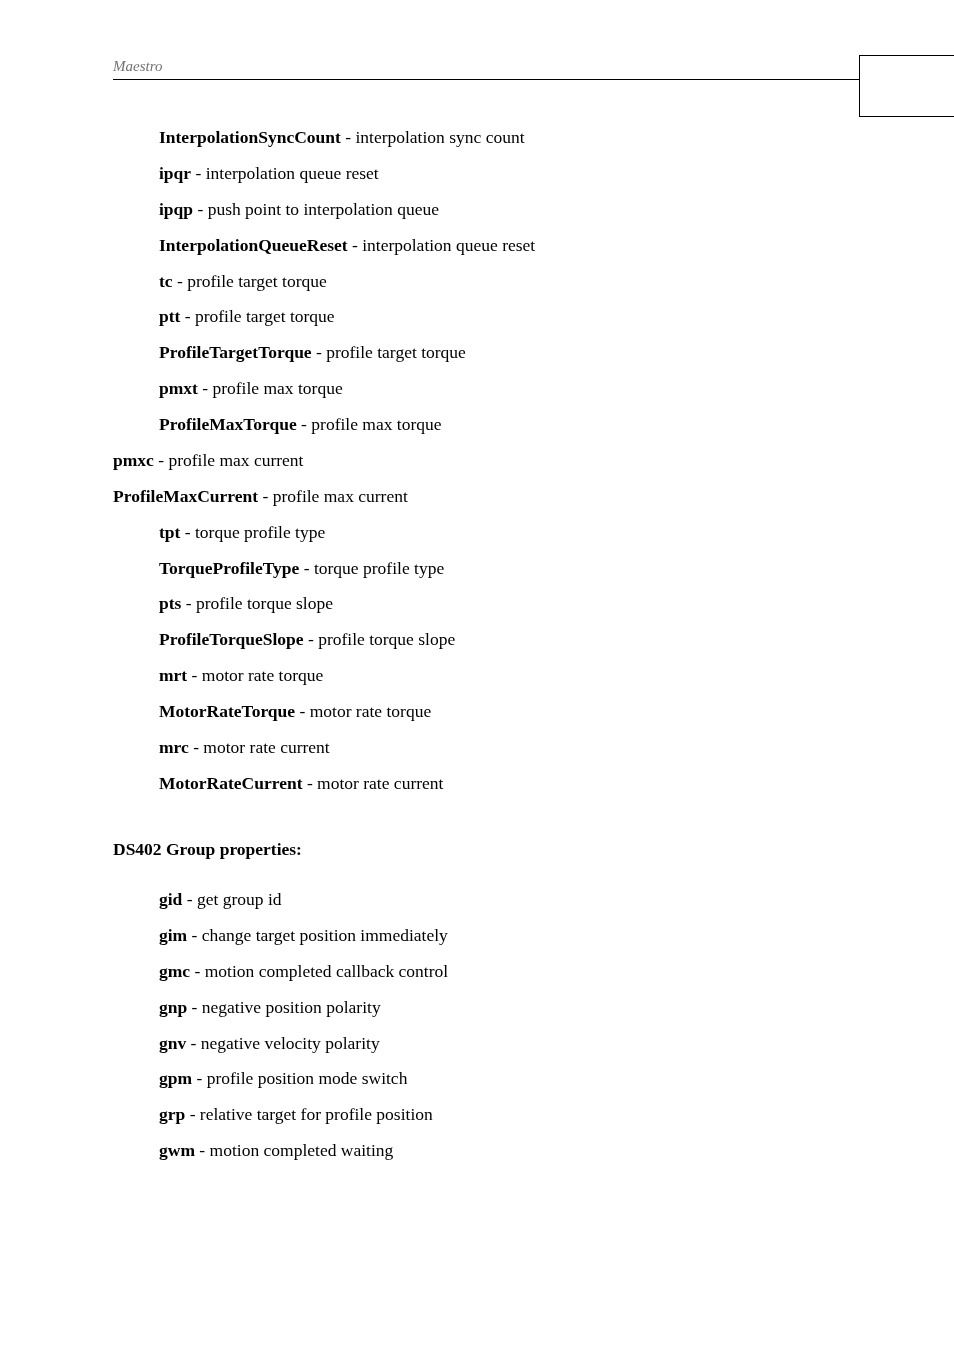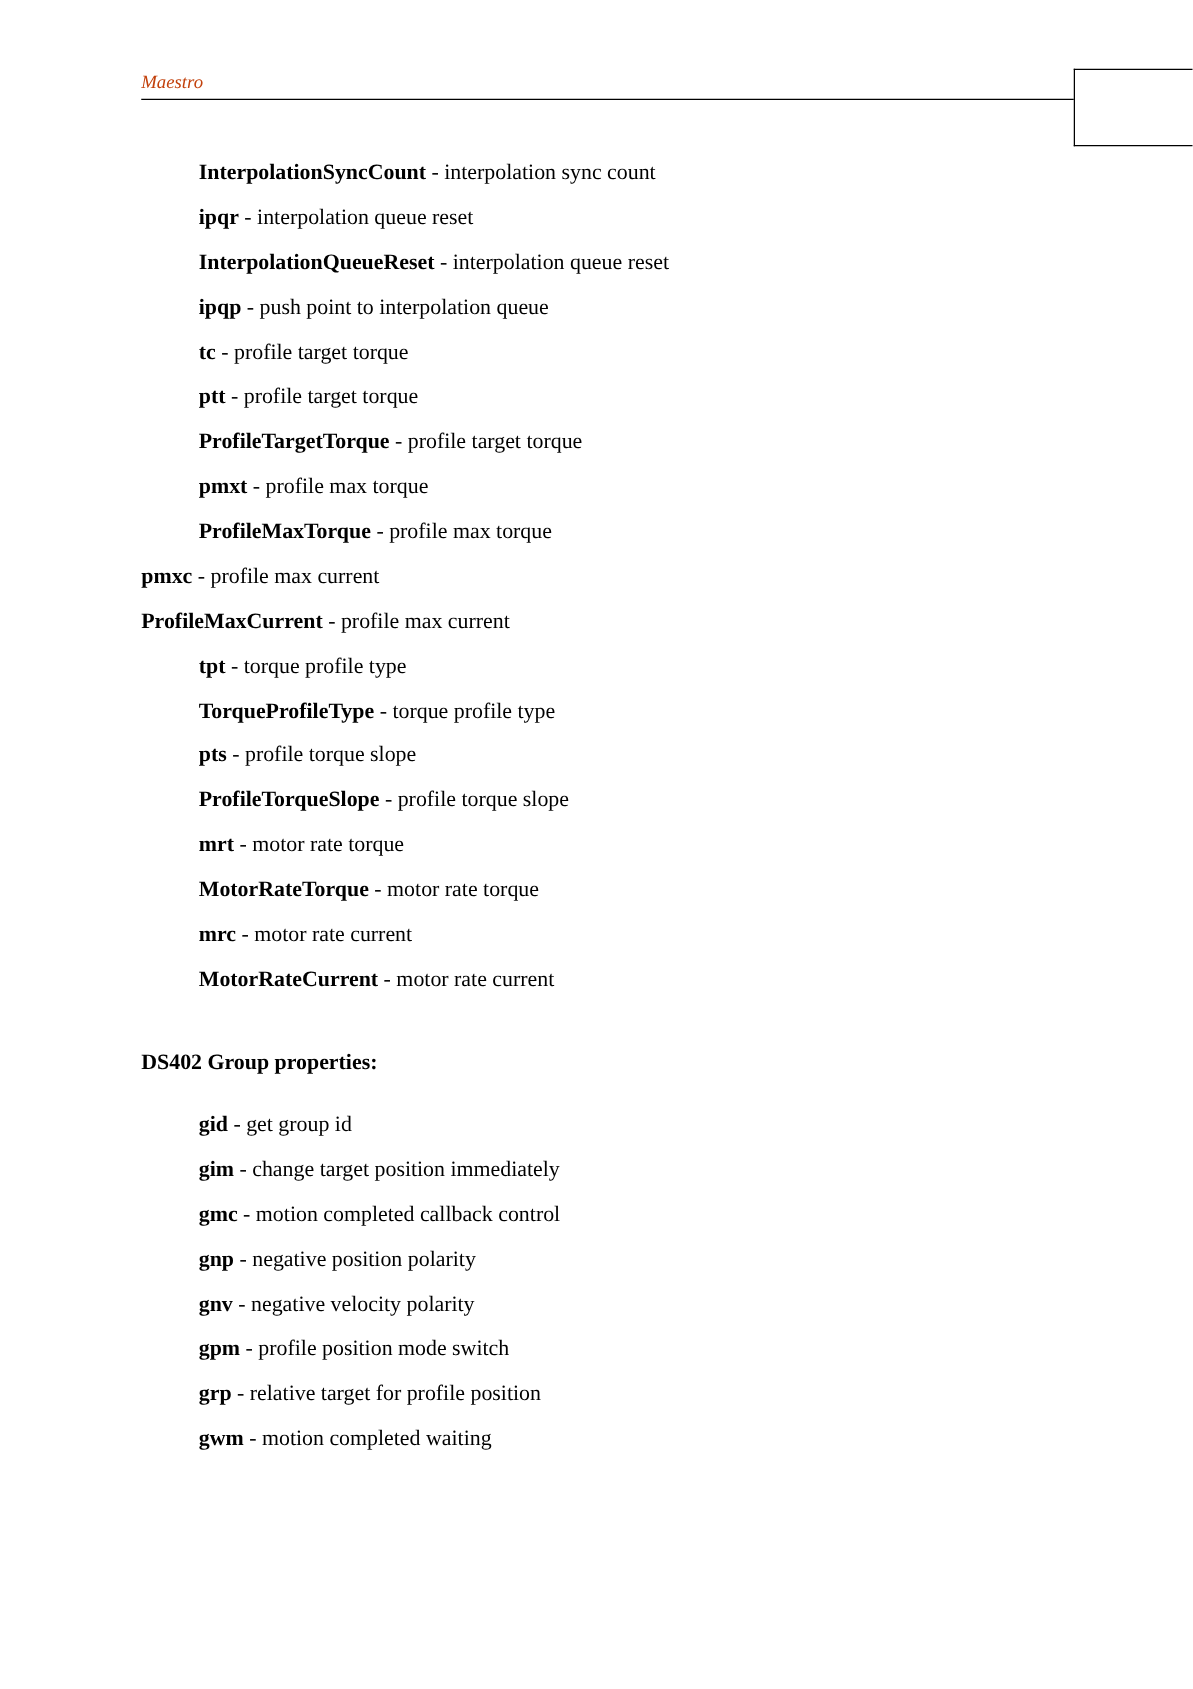--- a/index.html
+++ b/index.html
@@ -12,21 +12,21 @@
   }
   .header {
     position: absolute;
     top: 58px;
     left: 113px;
     right: 60px;
   }
   .header-title {
     font-style: italic;
     font-size: 15px;
-    color: #c2410c;
+    color: #737373;
     margin-bottom: 4px;
   }
   .header-rule {
     border: none;
     border-top: 1.5px solid #000;
     margin: 0;
   }
   .corner-box {
     position: absolute;
     top: 55px;
@@ -58,22 +58,22 @@
   <div class="header-title">Maestro</div>
   <hr class="header-rule">
 </div>
 <div class="corner-box"></div>
 
 <div class="content">
 
   <div id="axis-list">
       <div class="row indent"><span class="term">InterpolationSyncCount</span><span> - interpolation sync count</span></div>
       <div class="row indent"><span class="term">ipqr</span><span> - interpolation queue reset</span></div>
+      <div class="row indent"><span class="term">ipqp</span><span> - push point to interpolation queue</span></div>
       <div class="row indent"><span class="term">InterpolationQueueReset</span><span> - interpolation queue reset</span></div>
-      <div class="row indent"><span class="term">ipqp</span><span> - push point to interpolation queue</span></div>
       <div class="row indent"><span class="term">tc</span><span> - profile target torque</span></div>
       <div class="row indent"><span class="term">ptt</span><span> - profile target torque</span></div>
       <div class="row indent"><span class="term">ProfileTargetTorque</span><span> - profile target torque</span></div>
       <div class="row indent"><span class="term">pmxt</span><span> - profile max torque</span></div>
       <div class="row indent"><span class="term">ProfileMaxTorque</span><span> - profile max torque</span></div>
       <div class="row"><span class="term">pmxc</span><span> - profile max current</span></div>
       <div class="row"><span class="term">ProfileMaxCurrent</span><span> - profile max current</span></div>
       <div class="row indent"><span class="term">tpt</span><span> - torque profile type</span></div>
       <div class="row indent"><span class="term">TorqueProfileType</span><span> - torque profile type</span></div>
       <div class="row indent"><span class="term">pts</span><span> - profile torque slope</span></div>

